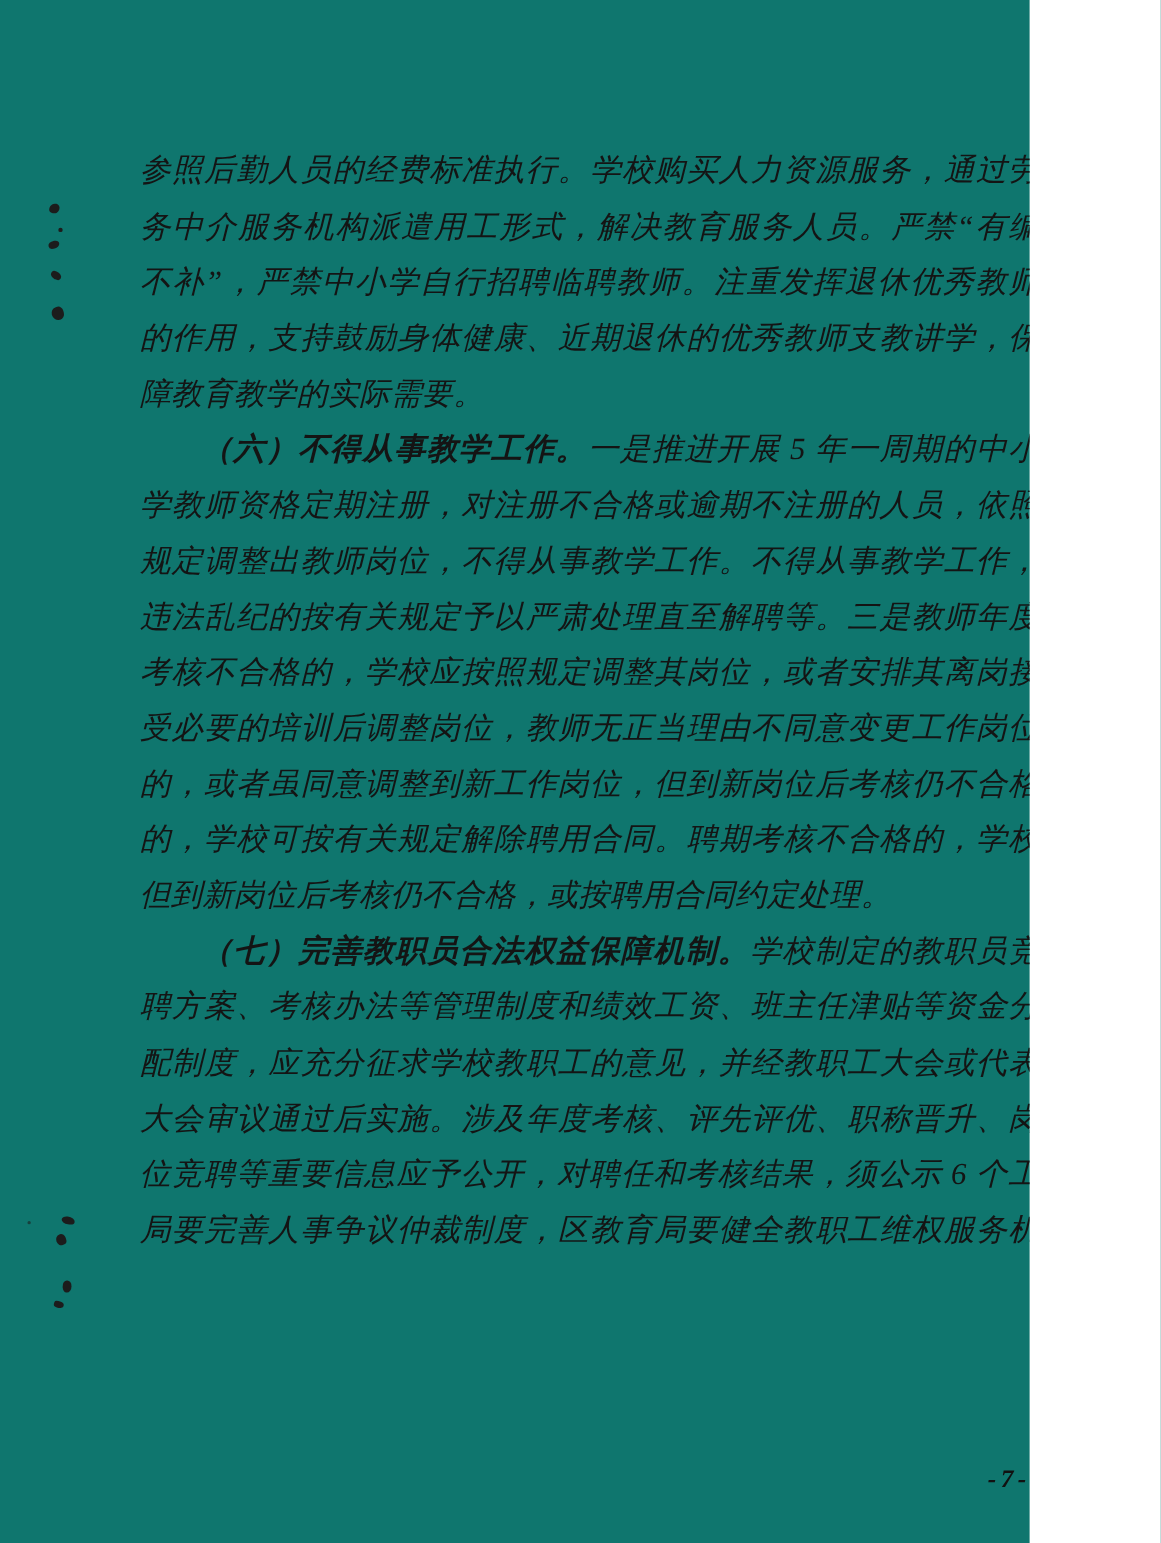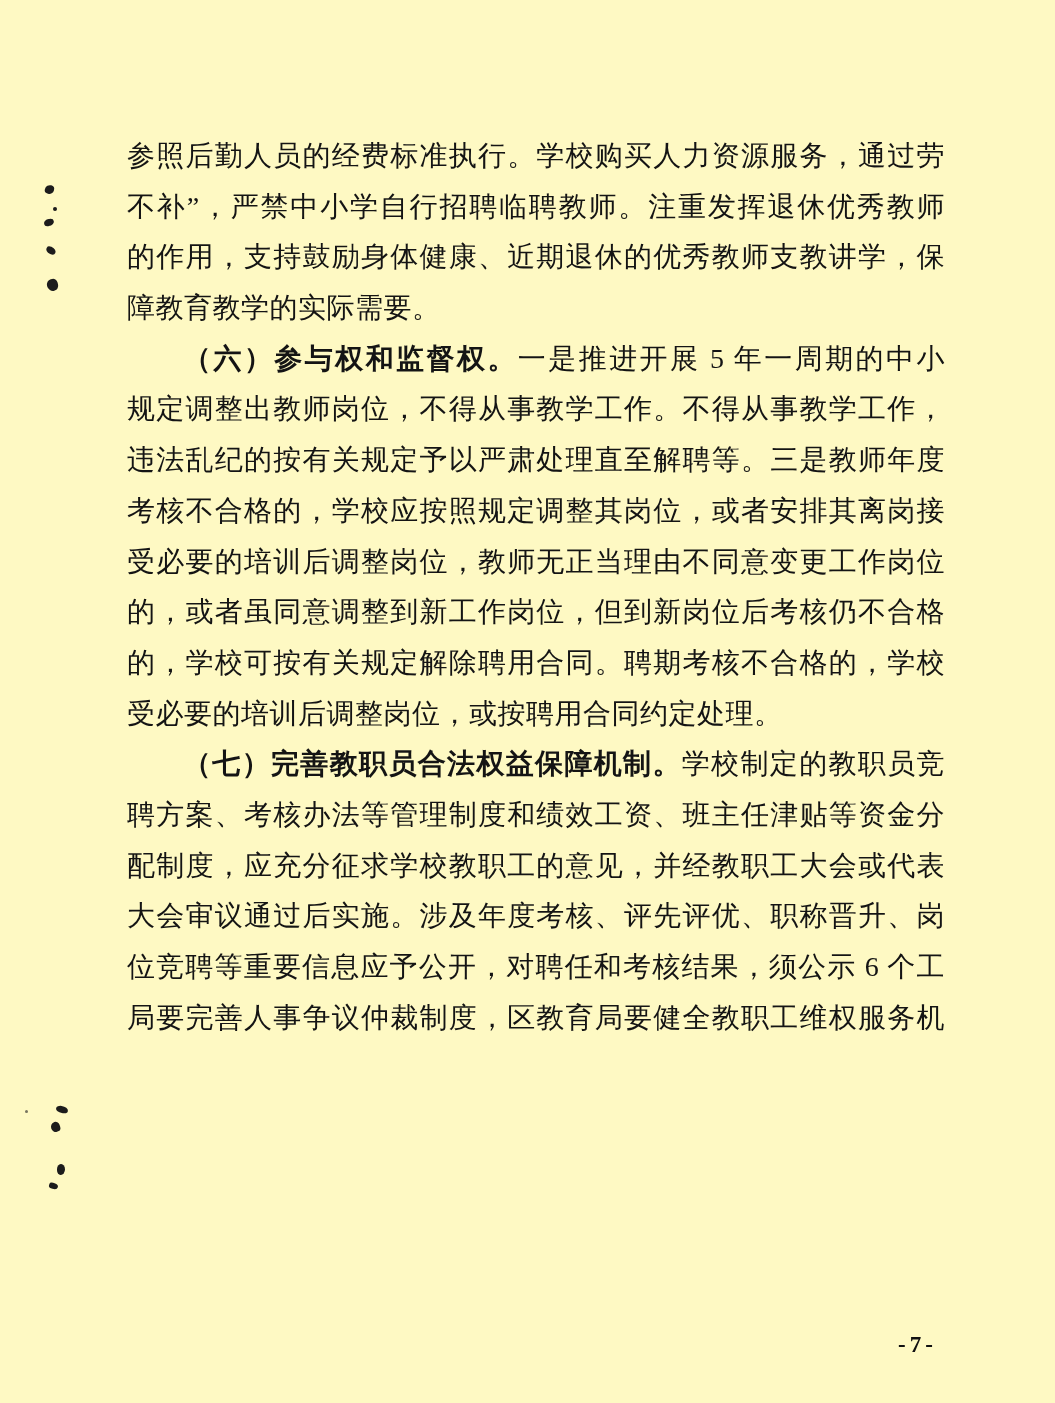--- a/index.html
+++ b/index.html
@@ -2,26 +2,27 @@
 <html lang="zh"><head>
 <meta charset="utf-8">
 <style>
   html, body {
     margin: 0;
     padding: 0;
     background: #ffffff;
   }
   .page {
     position: relative;
-    width: 1055px;
+    width: 936px;
     height: 1403px;
-    background: #fef9c3;
+    background: #0f766e;
     overflow: hidden;
     font-family: "Liberation Serif", "DejaVu Serif", serif;
     color: #141414;
+    font-style: italic;
   }
   .text-block {
     position: absolute;
     left: 127px;
     top: 131px;
     width: 818px;
   }
   .line {
     height: 50.7px;
     line-height: 50.7px;
@@ -66,31 +67,33 @@
   <div class="ink-mark" style="left:46px; top:247px; width:10px; height:7px;  border-radius:40% 60% 45% 55%; transform:rotate(25deg);"></div>
   <div class="ink-mark" style="left:47px; top:279px; width:11px; height:12px; border-radius:55% 45% 50% 60%; transform:rotate(-15deg);"></div>
   <div class="ink-mark" style="left:25px; top:1110px; width:3px; height:3px; border-radius:50%; opacity:0.6;"></div>
   <div class="ink-mark" style="left:56px; top:1106px; width:12px; height:7px; border-radius:45% 60% 40% 55%; transform:rotate(8deg);"></div>
   <div class="ink-mark" style="left:51px; top:1122px; width:9px;  height:10px; border-radius:60% 50% 45% 55%; transform:rotate(-20deg);"></div>
   <div class="ink-mark" style="left:57px; top:1164px; width:8px;  height:11px; border-radius:50% 50% 55% 45%;"></div>
   <div class="ink-mark" style="left:49px; top:1183px; width:9px;  height:6px;  border-radius:40% 55% 60% 45%; transform:rotate(18deg);"></div>
 
   <div class="text-block" id="text-block">
       <div class="line"><span class="seg">参照后勤人员的经费标准执行。学校购买人力资源服务，通过劳</span></div>
+      <div class="line"><span class="seg">务中介服务机构派遣用工形式，解决教育服务人员。严禁“有编</span></div>
       <div class="line"><span class="seg">不补”，严禁中小学自行招聘临聘教师。注重发挥退休优秀教师</span></div>
       <div class="line"><span class="seg">的作用，支持鼓励身体健康、近期退休的优秀教师支教讲学，保</span></div>
       <div class="line short"><span class="seg">障教育教学的实际需要。</span></div>
-      <div class="line indent"><span class="seg bold">（六）参与权和监督权。</span><span class="seg">一是推进开展 5 年一周期的中小</span></div>
+      <div class="line indent"><span class="seg bold">（六）不得从事教学工作。</span><span class="seg">一是推进开展 5 年一周期的中小</span></div>
+      <div class="line"><span class="seg">学教师资格定期注册，对注册不合格或逾期不注册的人员，依照</span></div>
       <div class="line"><span class="seg">规定调整出教师岗位，不得从事教学工作。不得从事教学工作，</span></div>
       <div class="line"><span class="seg">违法乱纪的按有关规定予以严肃处理直至解聘等。三是教师年度</span></div>
       <div class="line"><span class="seg">考核不合格的，学校应按照规定调整其岗位，或者安排其离岗接</span></div>
       <div class="line"><span class="seg">受必要的培训后调整岗位，教师无正当理由不同意变更工作岗位</span></div>
       <div class="line"><span class="seg">的，或者虽同意调整到新工作岗位，但到新岗位后考核仍不合格</span></div>
       <div class="line"><span class="seg">的，学校可按有关规定解除聘用合同。聘期考核不合格的，学校</span></div>
-      <div class="line short"><span class="seg">受必要的培训后调整岗位，或按聘用合同约定处理。</span></div>
+      <div class="line short"><span class="seg">但到新岗位后考核仍不合格，或按聘用合同约定处理。</span></div>
       <div class="line indent"><span class="seg bold">（七）完善教职员合法权益保障机制。</span><span class="seg">学校制定的教职员竞</span></div>
       <div class="line"><span class="seg">聘方案、考核办法等管理制度和绩效工资、班主任津贴等资金分</span></div>
       <div class="line"><span class="seg">配制度，应充分征求学校教职工的意见，并经教职工大会或代表</span></div>
       <div class="line"><span class="seg">大会审议通过后实施。涉及年度考核、评先评优、职称晋升、岗</span></div>
       <div class="line"><span class="seg">位竞聘等重要信息应予公开，对聘任和考核结果，须公示 6 个工</span></div>
       <div class="line"><span class="seg">局要完善人事争议仲裁制度，区教育局要健全教职工维权服务机</span></div>
     </div>
 
   <div class="page-number">-7-</div>
 

